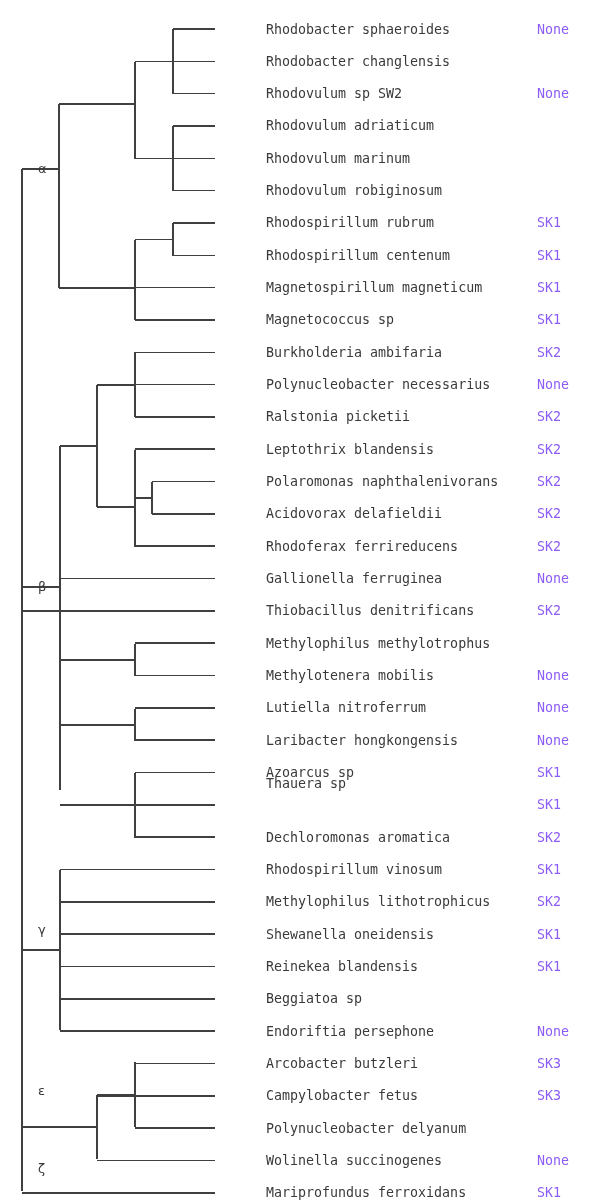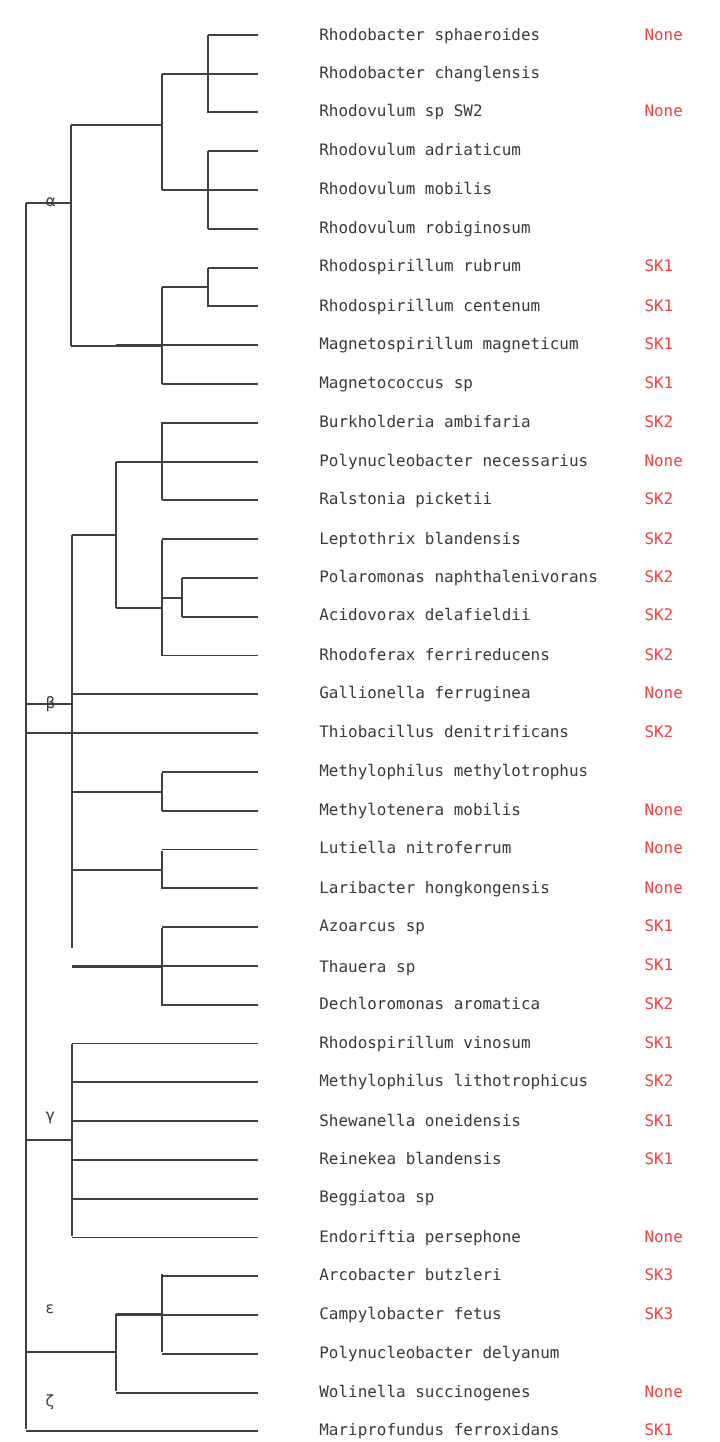--- a/index.html
+++ b/index.html
@@ -34,21 +34,21 @@
     color: #3a3a3a;
     white-space: pre;
     letter-spacing: 0px;
     line-height: 1;
     padding-left: 44px;
   }
   .annot-label {
     position: absolute;
     font-family: "DejaVu Sans Mono", "Liberation Mono", monospace;
     font-size: 13.3px;
-    color: #ef4444;
+    color: #8b5cf6;
     white-space: pre;
     line-height: 1;
   }
   .clade-label {
     position: absolute;
     font-family: "DejaVu Sans", "Liberation Sans", sans-serif;
     font-size: 13px;
     color: #3a3a3a;
     line-height: 1;
   }
@@ -131,41 +131,41 @@
         <line x1="22" y1="950" x2="60" y2="950" stroke="#404040" stroke-width="1.6" shape-rendering="crispEdges"></line>
         <line x1="22" y1="1127" x2="97" y2="1127" stroke="#404040" stroke-width="1.6" shape-rendering="crispEdges"></line>
         <line x1="97" y1="1095" x2="135" y2="1095" stroke="#404040" stroke-width="1.6" shape-rendering="crispEdges"></line>
       </g>
   </svg>
   <div id="leaf-labels">
       <div class="leaf-label" style="left: 222px; top: 22.5px;">Rhodobacter sphaeroides</div>
       <div class="leaf-label" style="left: 222px; top: 54.83px;">Rhodobacter changlensis</div>
       <div class="leaf-label" style="left: 222px; top: 87.16px;">Rhodovulum sp SW2</div>
       <div class="leaf-label" style="left: 222px; top: 119.49px;">Rhodovulum adriaticum</div>
-      <div class="leaf-label" style="left: 222px; top: 151.82px;">Rhodovulum mobilis</div>
+      <div class="leaf-label" style="left: 222px; top: 151.82px;">Rhodovulum marinum</div>
       <div class="leaf-label" style="left: 222px; top: 184.15px;">Rhodovulum robiginosum</div>
       <div class="leaf-label" style="left: 222px; top: 216.48px;">Rhodospirillum rubrum</div>
       <div class="leaf-label" style="left: 222px; top: 248.81px;">Rhodospirillum centenum</div>
       <div class="leaf-label" style="left: 222px; top: 281.14px;">Magnetospirillum magneticum</div>
       <div class="leaf-label" style="left: 222px; top: 313.47px;">Magnetococcus sp</div>
       <div class="leaf-label" style="left: 222px; top: 345.8px;">Burkholderia ambifaria</div>
       <div class="leaf-label" style="left: 222px; top: 378.13px;">Polynucleobacter necessarius</div>
       <div class="leaf-label" style="left: 222px; top: 410.46px;">Ralstonia picketii</div>
       <div class="leaf-label" style="left: 222px; top: 442.79px;">Leptothrix blandensis</div>
       <div class="leaf-label" style="left: 222px; top: 475.12px;">Polaromonas naphthalenivorans</div>
       <div class="leaf-label" style="left: 222px; top: 507.45px;">Acidovorax delafieldii</div>
       <div class="leaf-label" style="left: 222px; top: 539.78px;">Rhodoferax ferrireducens</div>
       <div class="leaf-label" style="left: 222px; top: 572.11px;">Gallionella ferruginea</div>
       <div class="leaf-label" style="left: 222px; top: 604.44px;">Thiobacillus denitrificans</div>
       <div class="leaf-label" style="left: 222px; top: 636.77px;">Methylophilus methylotrophus</div>
       <div class="leaf-label" style="left: 222px; top: 669.1px;">Methylotenera mobilis</div>
       <div class="leaf-label" style="left: 222px; top: 701.43px;">Lutiella nitroferrum</div>
       <div class="leaf-label" style="left: 222px; top: 733.76px;">Laribacter hongkongensis</div>
       <div class="leaf-label" style="left: 222px; top: 766.09px;">Azoarcus sp</div>
-      <div class="leaf-label" style="left: 222px; top: 800px; text-align: right;">Thauera sp</div>
+      <div class="leaf-label" style="left: 222px; top: 777px; text-align: right;">Thauera sp</div>
       <div class="leaf-label" style="left: 222px; top: 830.75px;">Dechloromonas aromatica</div>
       <div class="leaf-label" style="left: 222px; top: 863.08px;">Rhodospirillum vinosum</div>
       <div class="leaf-label" style="left: 222px; top: 895.41px;">Methylophilus lithotrophicus</div>
       <div class="leaf-label" style="left: 222px; top: 927.74px;">Shewanella oneidensis</div>
       <div class="leaf-label" style="left: 222px; top: 960.07px;">Reinekea blandensis</div>
       <div class="leaf-label" style="left: 222px; top: 992.4px;">Beggiatoa sp</div>
       <div class="leaf-label" style="left: 222px; top: 1024.73px;">Endoriftia persephone</div>
       <div class="leaf-label" style="left: 222px; top: 1057.06px;">Arcobacter butzleri</div>
       <div class="leaf-label" style="left: 222px; top: 1089.39px;">Campylobacter fetus</div>
       <div class="leaf-label" style="left: 222px; top: 1121.72px;">Polynucleobacter delyanum</div>

